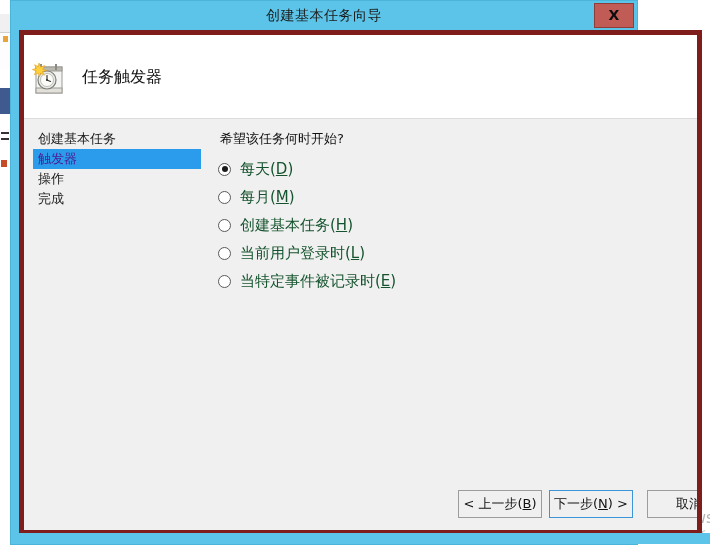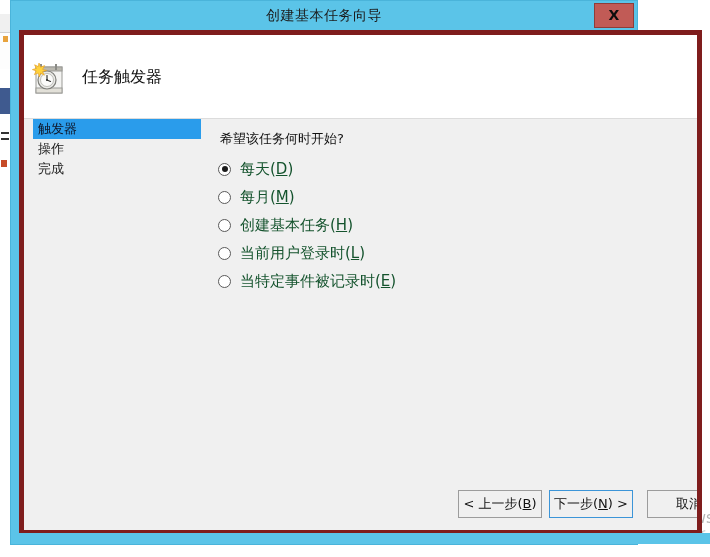--- a/index.html
+++ b/index.html
@@ -185,21 +185,21 @@
     line-height: 20px;
     padding-left: 5px;
     font-size: 13px;
     color: #1a1a1a;
     white-space: nowrap;
     cursor: default;
   }
   .sidebar-item.first { margin-top: 10px; }
   .sidebar-item.selected {
     background: #2a9ceb;
-    color: #0f172a;
+    color: #4c1d95;
   }
   .sidebar-item .sb-label { display: inline-block; }
 
   
   #wizard-content {
     position: absolute;
     left: 185px; top: 0;
     width: 496px;
     height: 419px;
   }
@@ -335,20 +335,23 @@
 
           <path d="M9 3 L10.6 7.2 L14.6 5.6 L12.6 9.4 L16.6 10.4 L12.4 11.6 L14.4 15.2 L10.6 13.2 L9.4 17 L8.2 13 L4.4 14.6 L6.2 10.9 L2.4 9.6 L6.4 8.4 L4.6 4.8 L8.2 6.6 Z" fill="#ffd23c" stroke="#e8a32a" stroke-width="0.7" stroke-linejoin="round"></path>
         </svg>
       </div>
       <div id="header-heading">任务触发器</div>
     </div>
 
     <div id="dialog-body">
 
       <div id="wizard-sidebar">
+        <div class="sidebar-item first">
+          <span class="sb-label">创建基本任务</span>
+        </div>
         <div class="sidebar-item selected">
           <span class="sb-label">触发器</span>
         </div>
         <div class="sidebar-item">
           <span class="sb-label">操作</span>
         </div>
         <div class="sidebar-item">
           <span class="sb-label">完成</span>
         </div>
       </div>

